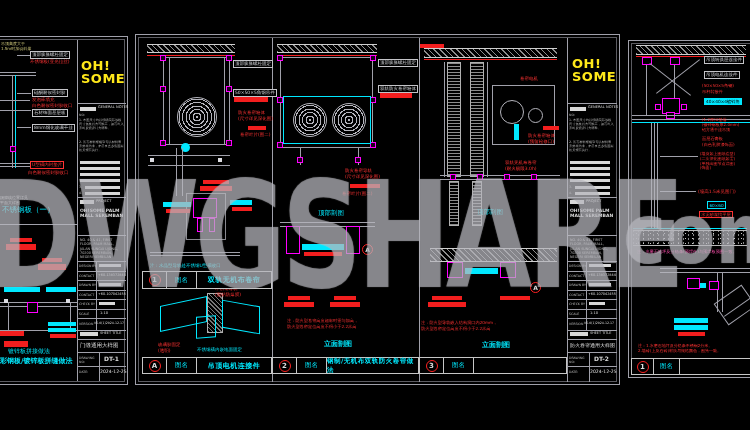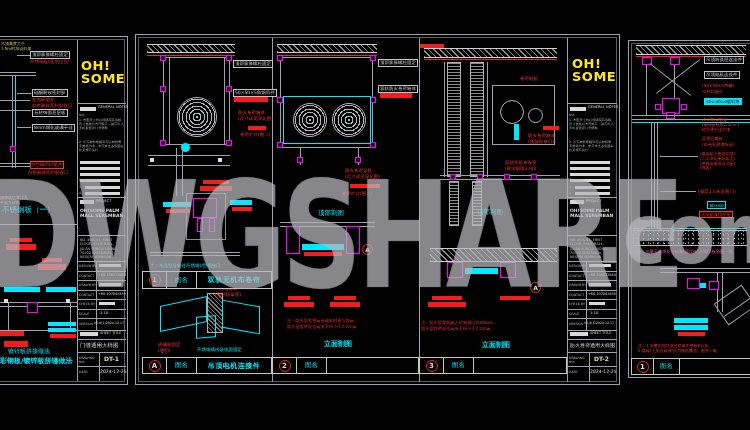--- a/index.html
+++ b/index.html
@@ -249,20 +249,21 @@
   <div class="br" style="left:284px;top:302px;width:30px;height:5px"></div>
   <div class="br" style="left:334px;top:296px;width:22px;height:4px"></div>
   <div class="br" style="left:330px;top:302px;width:30px;height:5px"></div>
   <div class="tr" style="left:287px;top:318px;font-size:4.2px"><span>注：防火型卷帘高度超标时需与加高，</span><br><span>防火型卷帘定位高度不得小于2.2米高</span></div>
   <div class="tc" style="left:324px;top:339px;font-size:7px;font-weight:bold">立面剖图</div>
   <div class="strip" style="left:272px;top:357px;width:147px;height:17px">
     <div class="scn">
         <div class="circ" style="position:relative;width:12px;height:12px;font-size:7px;line-height:11px">2</div>
       </div>
     <div class="scl">图名</div>
+    <div class="sct" style="font-size:6.5px">钢制/无机布双轨防火卷帘做法</div>
   </div>
 
   <div class="br" style="left:420px;top:44px;width:24px;height:4px"></div>
   <div class="hatch" style="left:424px;top:48px;width:133px;height:10px"></div>
   <div class="br" style="left:424px;top:59px;width:133px;height:1px"></div>
   <div class="ln" style="left:444px;top:62px;width:1px;height:115px"></div>
   <div class="ln" style="left:487px;top:62px;width:1px;height:115px"></div>
   <div class="hh" style="left:447px;top:62px;width:14px;height:115px"></div>
   <div class="hh" style="left:470px;top:62px;width:14px;height:115px"></div>
   <div class="frame" style="left:492px;top:85px;width:63px;height:60px"></div>

